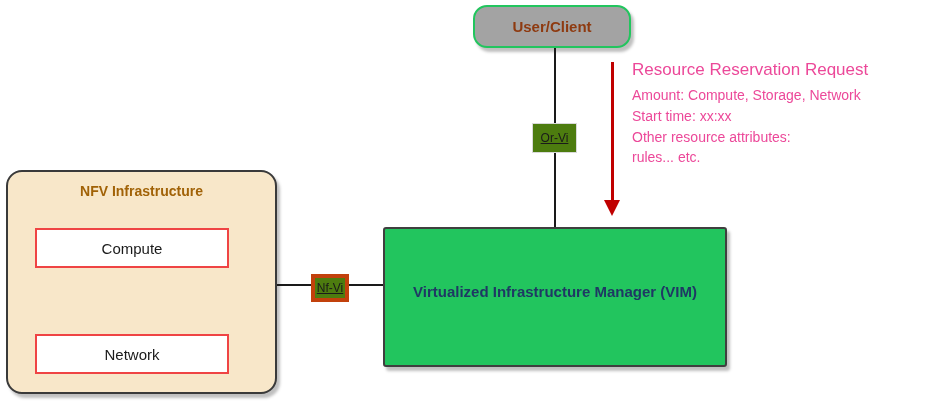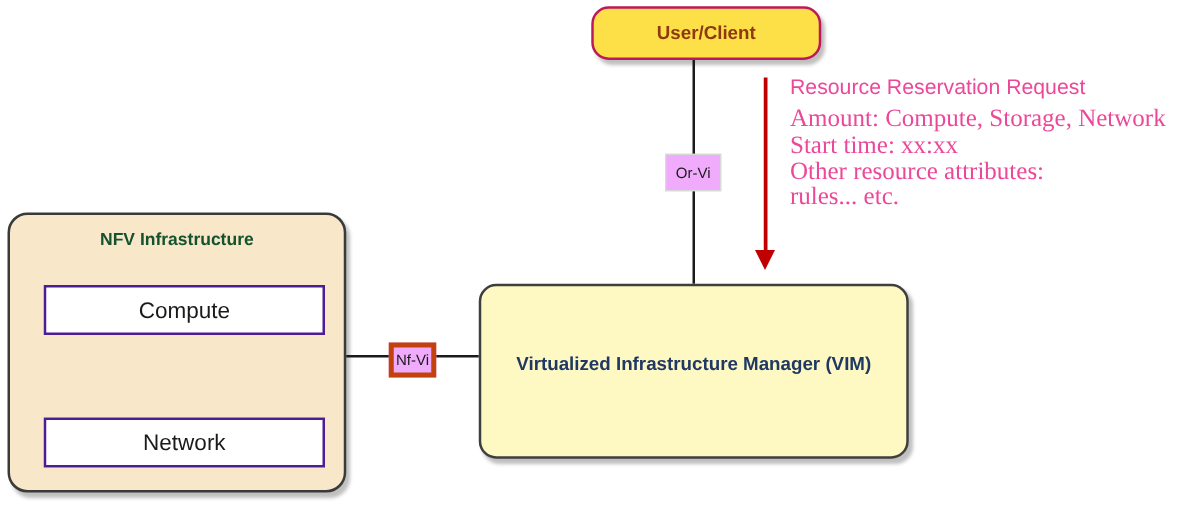--- a/index.html
+++ b/index.html
@@ -12,23 +12,23 @@
     width: 945px;
     height: 405px;
     background: #ffffff;
     overflow: hidden;
   }
 
   
   .user-client {
     position: absolute;
     left: 473px; top: 5px;
-    width: 184px; height: 43px;
-    background: #fde047;
-    border: 2px solid #be185d;
+    width: 158px; height: 43px;
+    background: #a3a3a3;
+    border: 2px solid #22c55e;
     border-radius: 14px;
     box-shadow: 3px 4px 3px rgba(0,0,0,0.25);
     display: flex; align-items: center; justify-content: center;
     font-weight: bold; font-size: 15px; color: #8e3a10;
   }
 
   
   .line-orvi {
     position: absolute;
     left: 554px; top: 48px;
@@ -36,23 +36,23 @@
     background: #1a1a1a;
   }
   .line-nfvi {
     position: absolute;
     left: 277px; top: 284px;
     width: 106px; height: 2px;
     background: #1a1a1a;
   }
   .conn-label {
     position: absolute;
-    background: #f0abfc;
+    background: #4d7c0f;
     display: flex; align-items: center; justify-content: center;
-    font-size: 12px; color: #1a1a1a;
+    font-size: 12px; color: #1a1a1a; text-decoration: underline;
   }
   .orvi-label {
     left: 532px; top: 123px;
     width: 45px; height: 30px;
     border: 1px solid #d9d9d9;
   }
   .nfvi-label {
     left: 311px; top: 274px;
     width: 38px; height: 28px;
     border: 4px solid #c2410c;
@@ -80,64 +80,63 @@
     left: 632px; top: 60px;
     width: 305px;
     color: #ec4899;
   }
   .anno-title {
     font-size: 17px;
     margin-bottom: 5px;
     white-space: pre;
   }
   .anno-line {
-    font-size: 20px;
+    font-size: 14px;
     line-height: 20.8px;
     white-space: pre;
-    font-family: Liberation Serif, serif;
   }
 
   
   .nfvi-box {
     position: absolute;
     left: 6px; top: 170px;
     width: 271px; height: 224px;
     background: #f8e7c9;
     border: 2px solid #3a3a3a;
     border-radius: 16px;
     box-shadow: 3px 4px 3px rgba(0,0,0,0.25);
   }
   .nfvi-title {
     position: absolute;
     left: 0; top: 11px;
     width: 100%;
     text-align: center;
-    font-weight: bold; font-size: 14px; color: #14532d;
+    font-weight: bold; font-size: 14px; color: #a16207;
   }
   .component-box {
     position: absolute;
     left: 27px;
-    width: 225px; height: 40px;
+    width: 194px; height: 40px;
     background: #ffffff;
-    border: 2px solid #4c1d95;
+    border: 2px solid #ef4444;
     display: flex; align-items: center; justify-content: center;
-    font-size: 18px; color: #1a1a1a;
+    font-size: 15px; color: #1a1a1a;
   }
   .comp-0 { top: 56px; }
   .comp-1 { top: 109px; }
   .comp-2 { top: 162px; }
 
   
   .vim-box {
     position: absolute;
     left: 383px; top: 227px;
     width: 344px; height: 140px;
-    background: #fef9c3;
+    background: #22c55e;
     border: 2px solid #3f3f3f;
-    border-radius: 14px;
+    border-radius: 3px;
     box-shadow: 3px 4px 3px rgba(0,0,0,0.25);
     display: flex; align-items: center; justify-content: center;
   }
   .vim-label {
     font-weight: bold; font-size: 15px; color: #1f3864;
     text-align: center;
     margin-top: -12px;
   }
 </style>
 </head>

